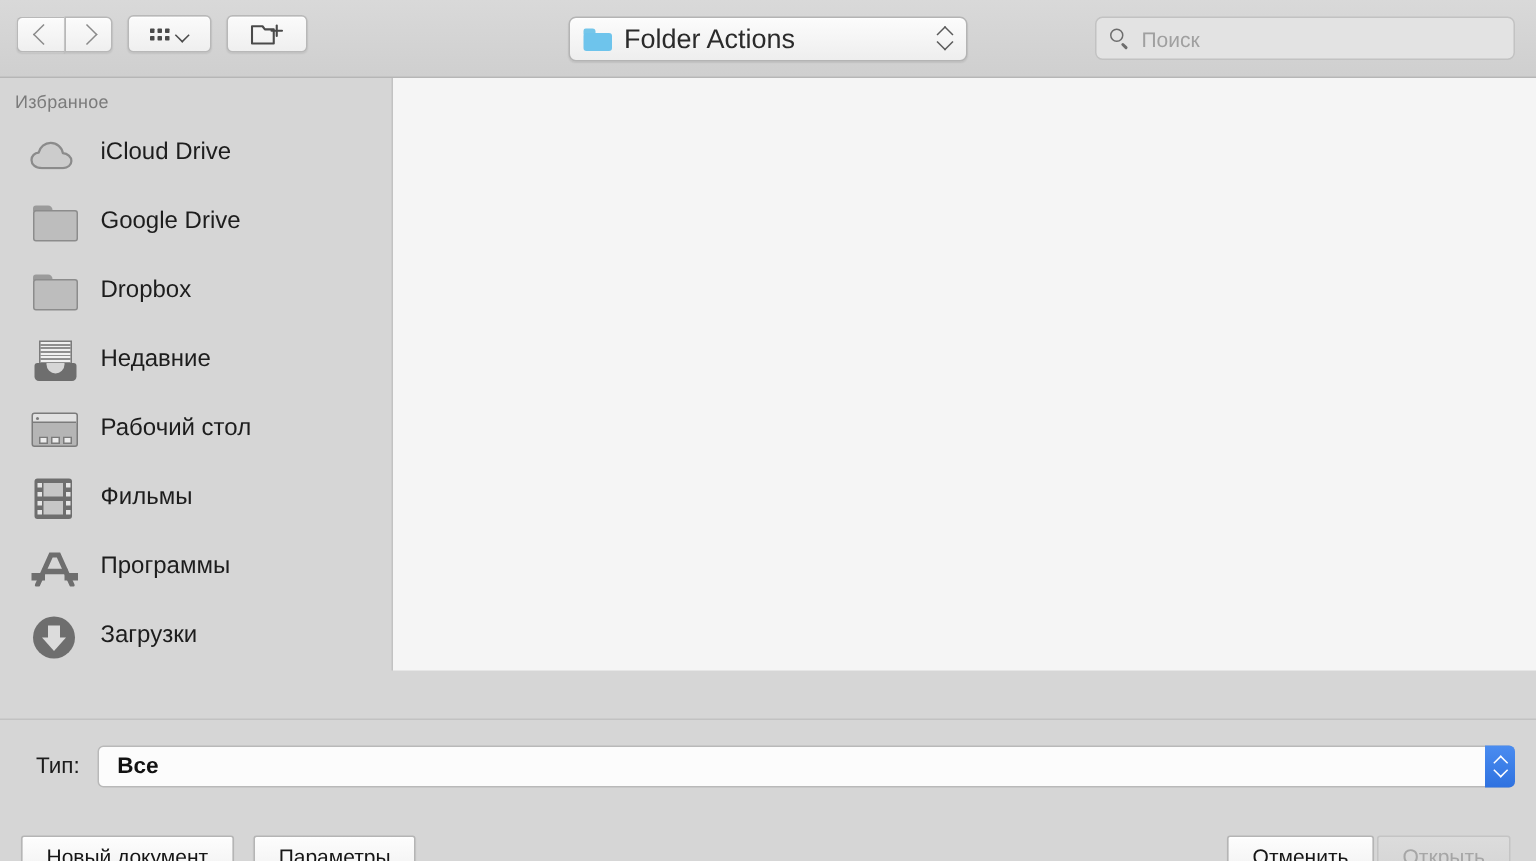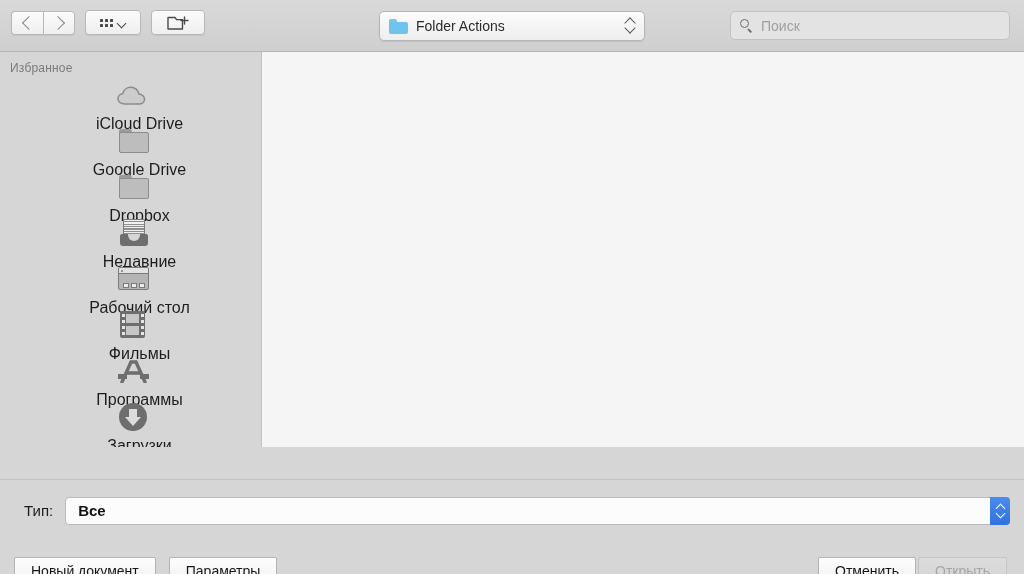--- a/index.html
+++ b/index.html
@@ -119,21 +119,21 @@
     border-radius: 1.5px 2px 0 0;
   }
   .folder-blue .body {
     position: absolute;
     left: 0; top: 3px;
     width: 19px; height: 12px;
     background: #6ec4ec;
     border-radius: 2px;
   }
   .path-label {
-    font-size: 14px;
+    font-size: 18px;
     color: #2b2b2b;
     flex: 1 1 auto;
     white-space: nowrap;
     overflow: hidden;
   }
   .stepper-chev {
     width: 11px;
     height: 18px;
     position: relative;
     flex: 0 0 11px;
@@ -220,21 +220,20 @@
     color: #7b7b7b;
     padding: 9px 8px 4px 10px;
     letter-spacing: 0.2px;
   }
   .sb-item {
     height: 46px;
     display: flex;
     align-items: center;
     padding-left: 18px;
     box-sizing: border-box;
-    flex-direction: column;
   }
   .sb-icon {
     width: 36px;
     flex: 0 0 36px;
     height: 30px;
     position: relative;
     margin-right: 13px;
   }
   .sb-label {
     font-size: 16px;

